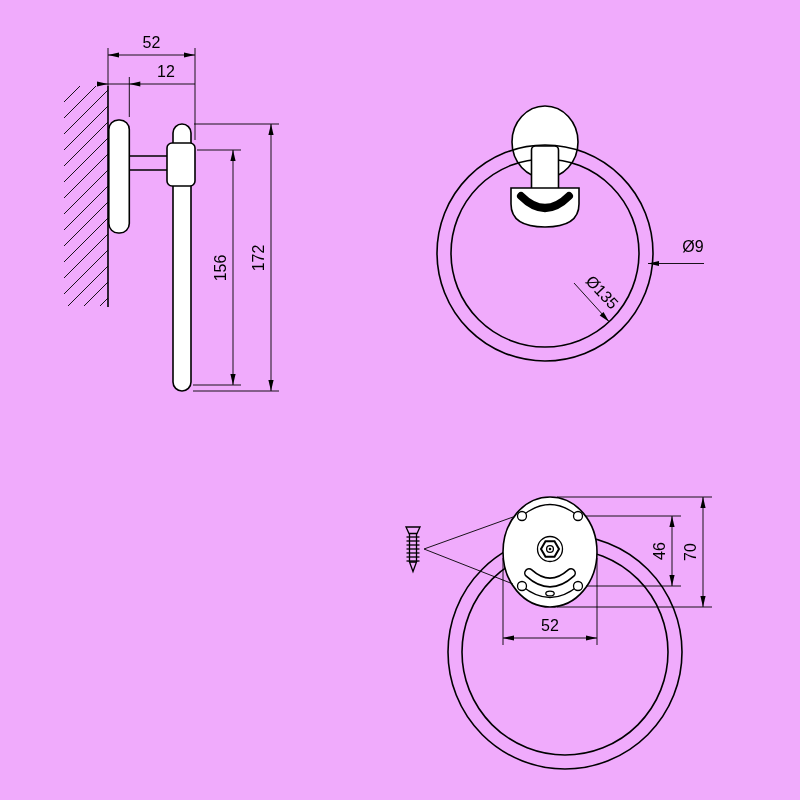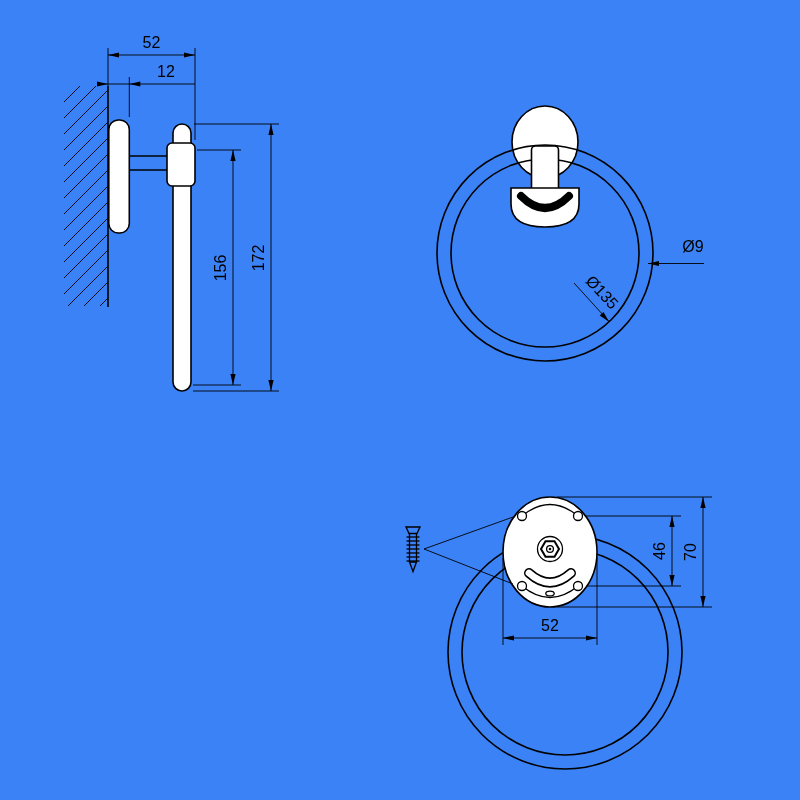--- a/index.html
+++ b/index.html
@@ -7,21 +7,21 @@
     padding: 0;
     background: #ffffff;
     width: 800px;
     height: 800px;
     font-family: "Liberation Sans", sans-serif;
   }
   .canvas {
     position: relative;
     width: 800px;
     height: 800px;
-    background: #3b82f6;
+    background: #f0abfc;
     overflow: hidden;
   }
   svg { display: block; }
   svg text {
     font-family: "Liberation Sans", sans-serif;
     font-size: 16px;
     fill: #000000;
   }
   .outline { stroke: #000000; stroke-width: 1.6; fill: none; }
   .outline-f { stroke: #000000; stroke-width: 1.6; fill: #ffffff; }

